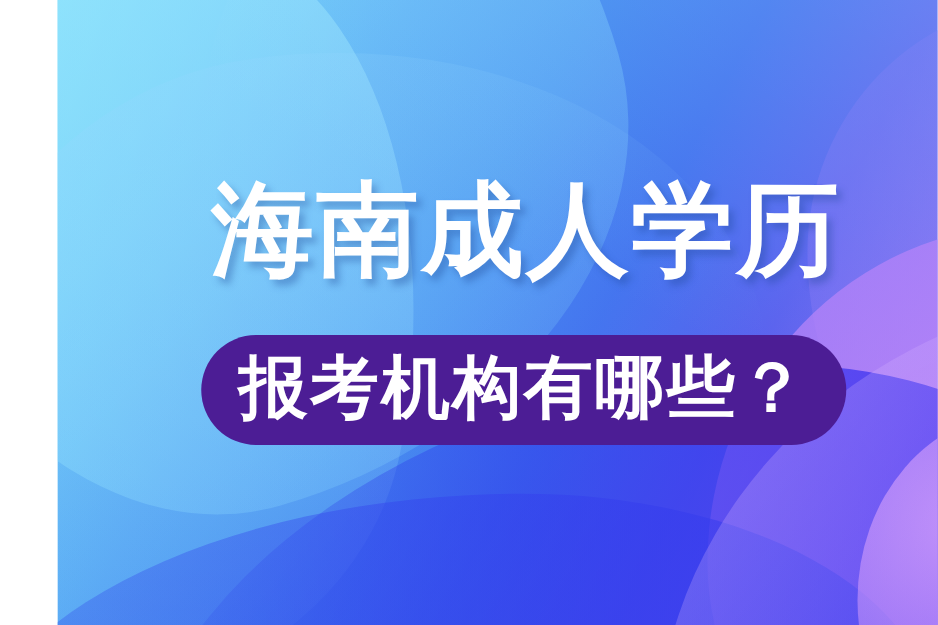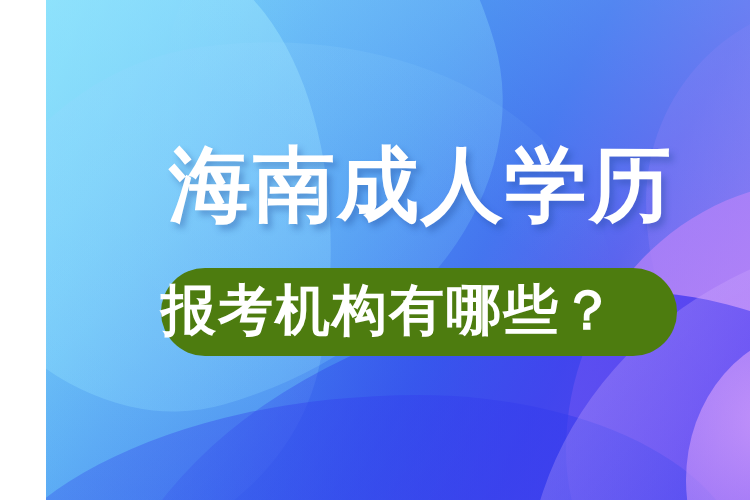--- a/index.html
+++ b/index.html
@@ -159,24 +159,25 @@
     text-shadow: 4px 5px 6px rgba(30,70,150,0.35);
   }
 
   .pill {
     position: absolute;
     top: 268px;
     left: 115px;
     width: 516px;
     height: 88px;
     box-sizing: border-box;
-    background: #4d7c0f;
+    background: #4c1d95;
     border-radius: 44px;
     display: flex;
     align-items: center;
+    justify-content: center;
   }
   .pill-text {
     color: #ffffff;
     font-size: 55px;
     line-height: 1;
     font-weight: 700;
     letter-spacing: 2px;
     white-space: nowrap;
     padding-bottom: 4px;
   }

